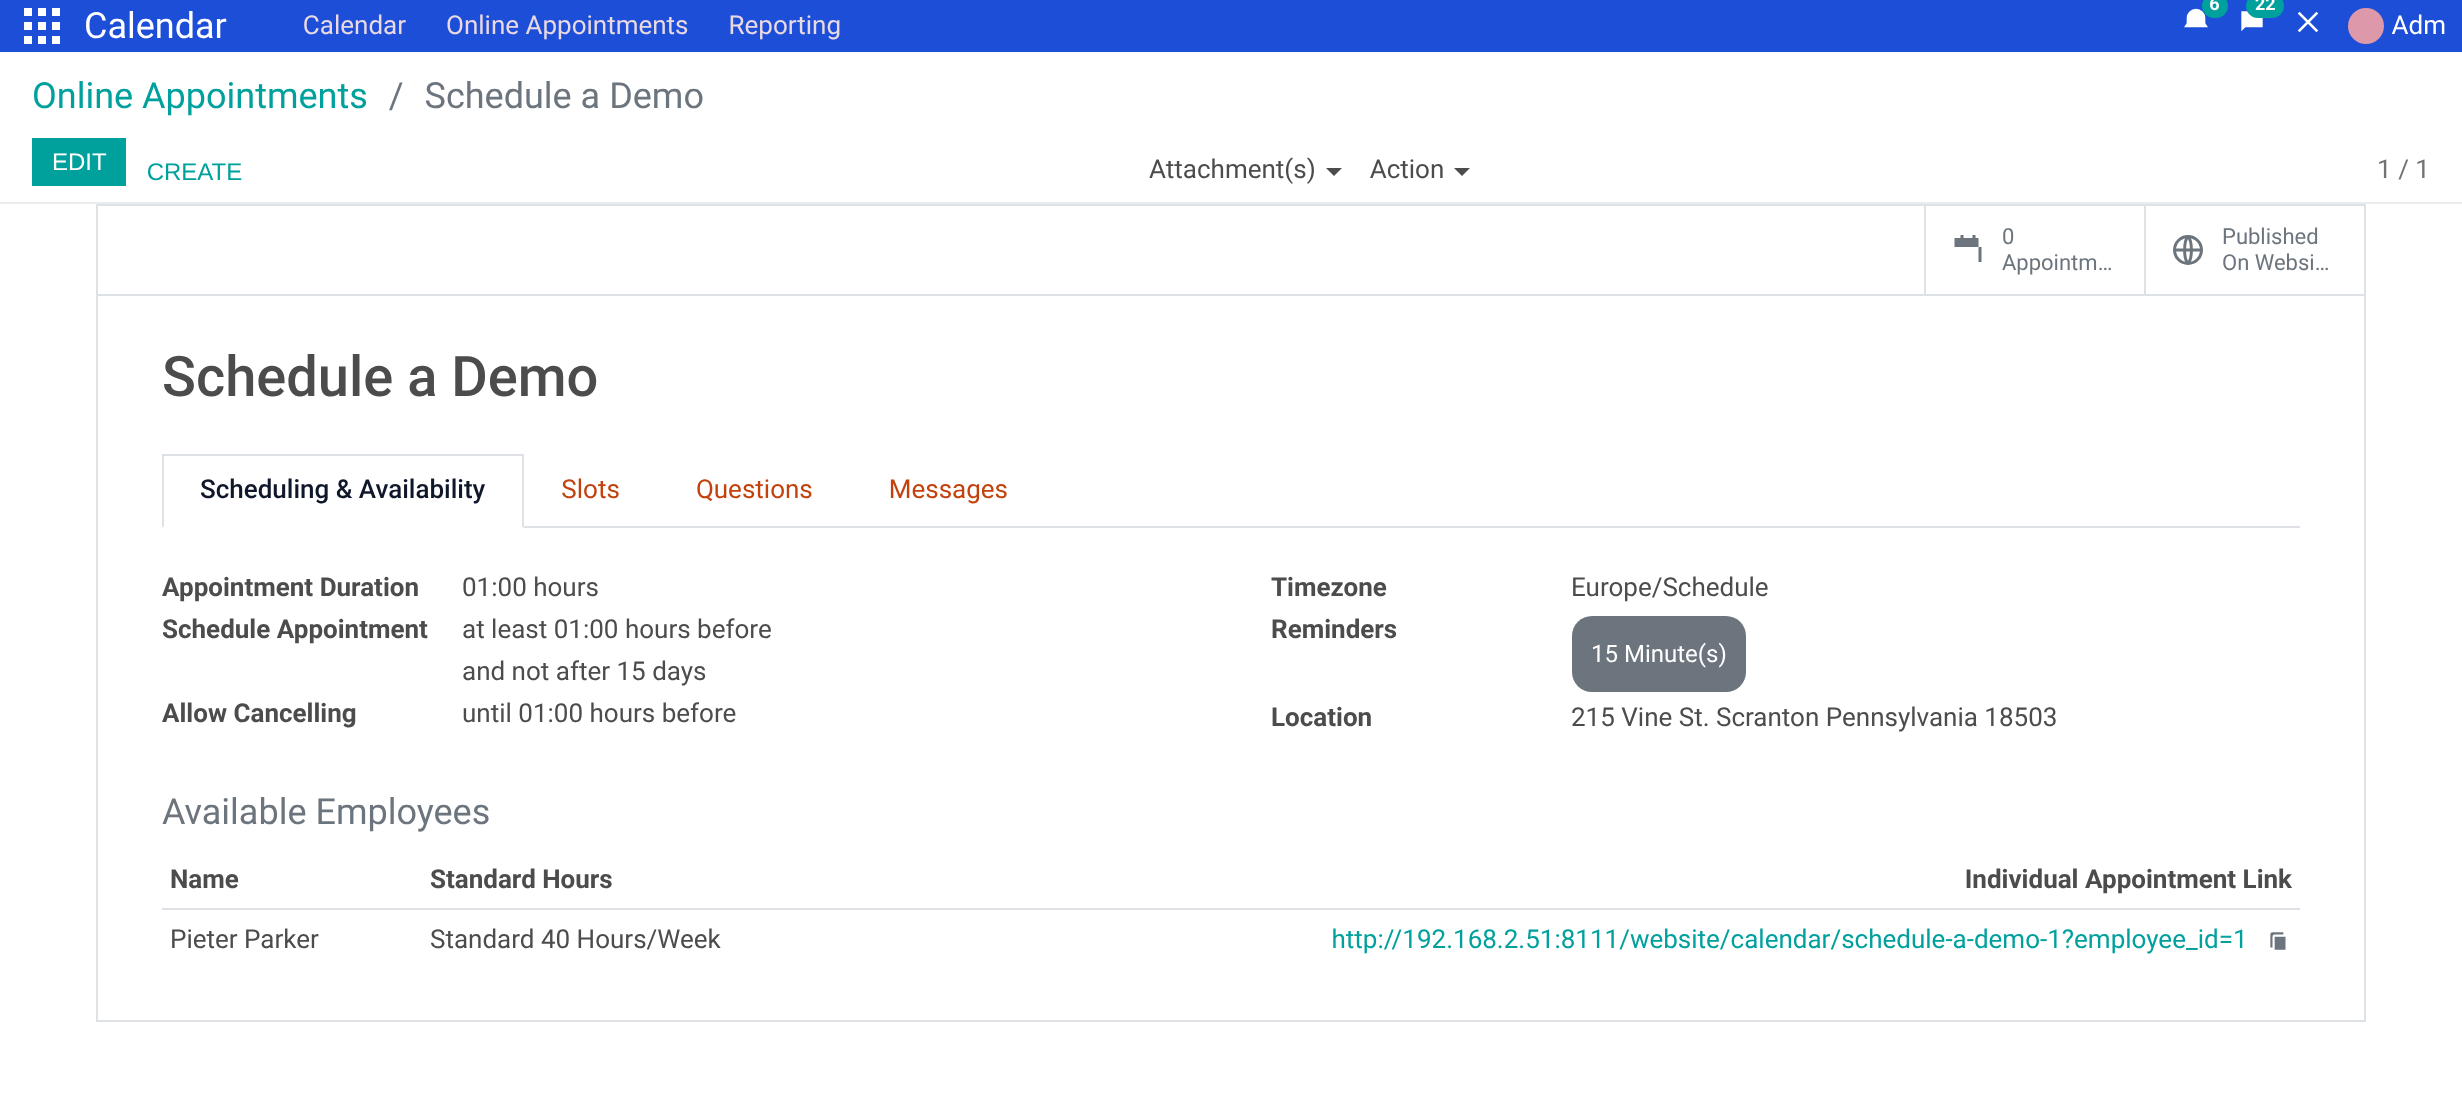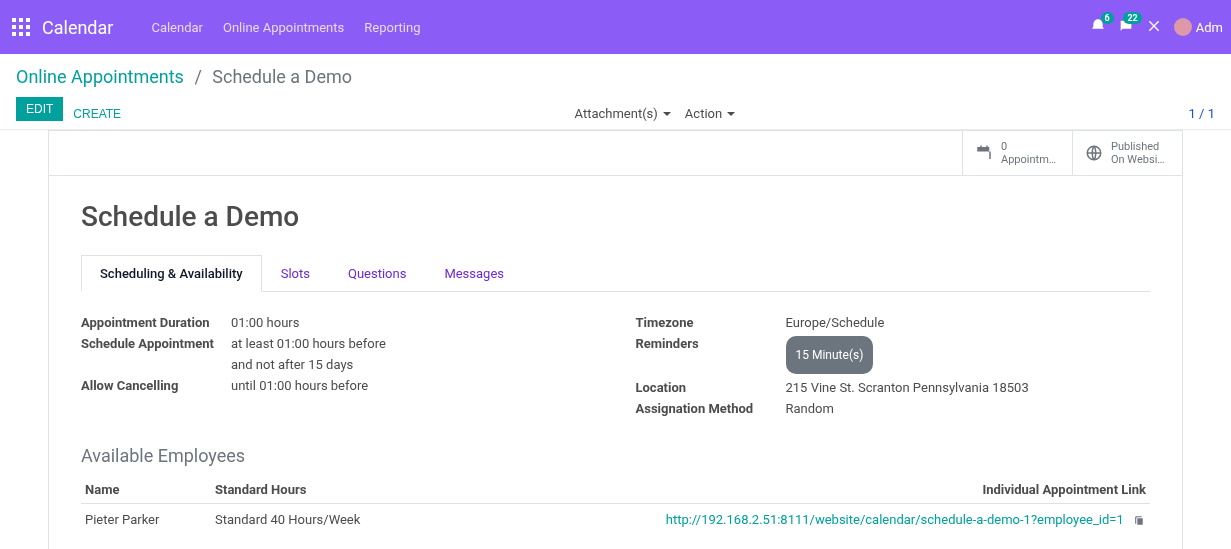--- a/index.html
+++ b/index.html
@@ -1,19 +1,19 @@
 <!DOCTYPE html>
 <html><head>
 <meta charset="utf-8">
 <style>
 * { box-sizing: border-box; margin: 0; padding: 0; }
 body { font-family: -apple-system, BlinkMacSystemFont, "Segoe UI", Roboto, "Helvetica Neue", Arial, sans-serif; font-size: 13px; color: #4c4c4c; background: #fff; width: 1231px; overflow: hidden; }
 
 
-.navbar { background: #8b5cf6; color: #fff; height: 54px; display: flex; align-items: center; padding: 0 8px; }
+.navbar { background: #1d4ed8; color: #fff; height: 26px; display: flex; align-items: center; padding: 0 8px; }
 .nav-left { display: flex; align-items: center; }
 .apps-icon { width: 18px; height: 18px; margin: 0 12px 0 4px; cursor: pointer; }
 .apps-icon svg { fill: #fff; }
 .brand { font-size: 18px; font-weight: 400; margin-right: 28px; color: #fff; }
 .nav-links { display: flex; }
 .nav-link { color: #e8d9e2; font-size: 13px; padding: 0 10px; cursor: pointer; }
 .nav-right { margin-left: auto; display: flex; align-items: center; gap: 12px; }
 .notif { position: relative; cursor: pointer; }
 .notif svg { fill: #fff; width: 16px; height: 16px; }
 .badge { position: absolute; top: -6px; right: -8px; background: #00a09d; color: #fff; border-radius: 8px; font-size: 9px; font-weight: bold; padding: 1px 4px; min-width: 12px; text-align: center; }
@@ -25,37 +25,37 @@
 .breadcrumbs { font-size: 18px; margin-bottom: 10px; }
 .breadcrumbs a { color: #00a09d; text-decoration: none; }
 .breadcrumbs .sep { color: #6c757d; margin: 0 6px; }
 .breadcrumbs .current { color: #6c757d; }
 .controls { display: flex; align-items: flex-end; }
 .btn-edit { background: #00a09d; color: #fff; text-transform: uppercase; font-size: 12px; font-weight: 500; padding: 5px 10px; border: none; cursor: pointer; margin-right: 10px; }
 .btn-create { color: #00a09d; text-transform: uppercase; font-size: 12px; font-weight: 500; background: none; border: none; cursor: pointer; }
 .center-controls { margin: 0 auto; display: flex; gap: 14px; font-size: 13px; color: #4c4c4c; }
 .dropdown { cursor: pointer; display: flex; align-items: center; gap: 3px; }
 .caret { border-top: 4px solid #4c4c4c; border-left: 4px solid transparent; border-right: 4px solid transparent; display: inline-block; margin-left: 2px; }
-.pager { color: #1d4ed8; font-size: 13px; }
+.pager { color: #737373; font-size: 13px; }
 
 
 .sheet-wrap { padding: 0 48px 24px; }
 .sheet { border: 1px solid #dee2e6; background: #fff; }
 .stat-buttons { display: flex; justify-content: flex-end; border-bottom: 1px solid #dee2e6; }
 .stat-btn { border-left: 1px solid #dee2e6; padding: 8px 12px; width: 110px; height: 44px; display: flex; align-items: center; gap: 8px; cursor: pointer; color: #6c757d; font-size: 11px; overflow: hidden; }
 .stat-btn svg { width: 18px; height: 18px; fill: #6c757d; flex-shrink: 0; }
 .stat-btn .stat-text { display: flex; flex-direction: column; line-height: 1.2; overflow: hidden; }
 .stat-btn .stat-val { font-weight: 400; }
 .stat-btn .stat-label { white-space: nowrap; overflow: hidden; text-overflow: ellipsis; }
 
 .form-body { padding: 24px 32px; }
 .title { font-size: 28px; font-weight: 500; color: #4c4c4c; margin-bottom: 22px; }
 
 .tabs { display: flex; border-bottom: 1px solid #dee2e6; margin-bottom: 20px; }
-.tab { padding: 10px 18px; color: #6d28d9; cursor: pointer; border: 1px solid transparent; border-bottom: none; margin-bottom: -1px; background: #f8f9fa00; }
+.tab { padding: 10px 18px; color: #c2410c; cursor: pointer; border: 1px solid transparent; border-bottom: none; margin-bottom: -1px; background: #f8f9fa00; }
 .tab.active { color: #0f172a; background: #fff; border-color: #dee2e6; border-bottom: 1px solid #fff; font-weight: 500; }
 
 .two-col { display: flex; gap: 40px; margin-bottom: 26px; }
 .col { flex: 1; }
 .field-row { display: flex; padding: 3px 0; font-size: 13px; align-items: flex-start; }
 .field-label { width: 150px; font-weight: 700; color: #4c4c4c; flex-shrink: 0; }
 .field-value { color: #4c4c4c; }
 .tag-badge { background: #6c757d; color: #fff; border-radius: 10px; padding: 12px 10px; font-size: 12px; display: inline-block; }
 
 .section-title { font-size: 18px; font-weight: 400; color: #6c757d; margin-bottom: 10px; }
@@ -199,24 +199,20 @@
             <span class="field-label">Timezone</span>
             <span class="field-value">Europe/Schedule</span>
           </div>
           <div class="field-row">
             <span class="field-label">Reminders</span>
             <span class="field-value"><span class="tag-badge">15 Minute(s)</span></span>
           </div>
           <div class="field-row">
             <span class="field-label">Location</span>
             <span class="field-value">215 Vine St. Scranton Pennsylvania 18503</span>
-          </div>
-          <div class="field-row">
-            <span class="field-label">Assignation Method</span>
-            <span class="field-value">Random</span>
           </div>
         </div>
       </div>
 
       <div class="section-title">Available Employees</div>
       <table class="emp-table">
         <thead>
           <tr>
             <th style="width:130px">Name</th>
             <th>Standard Hours</th>

